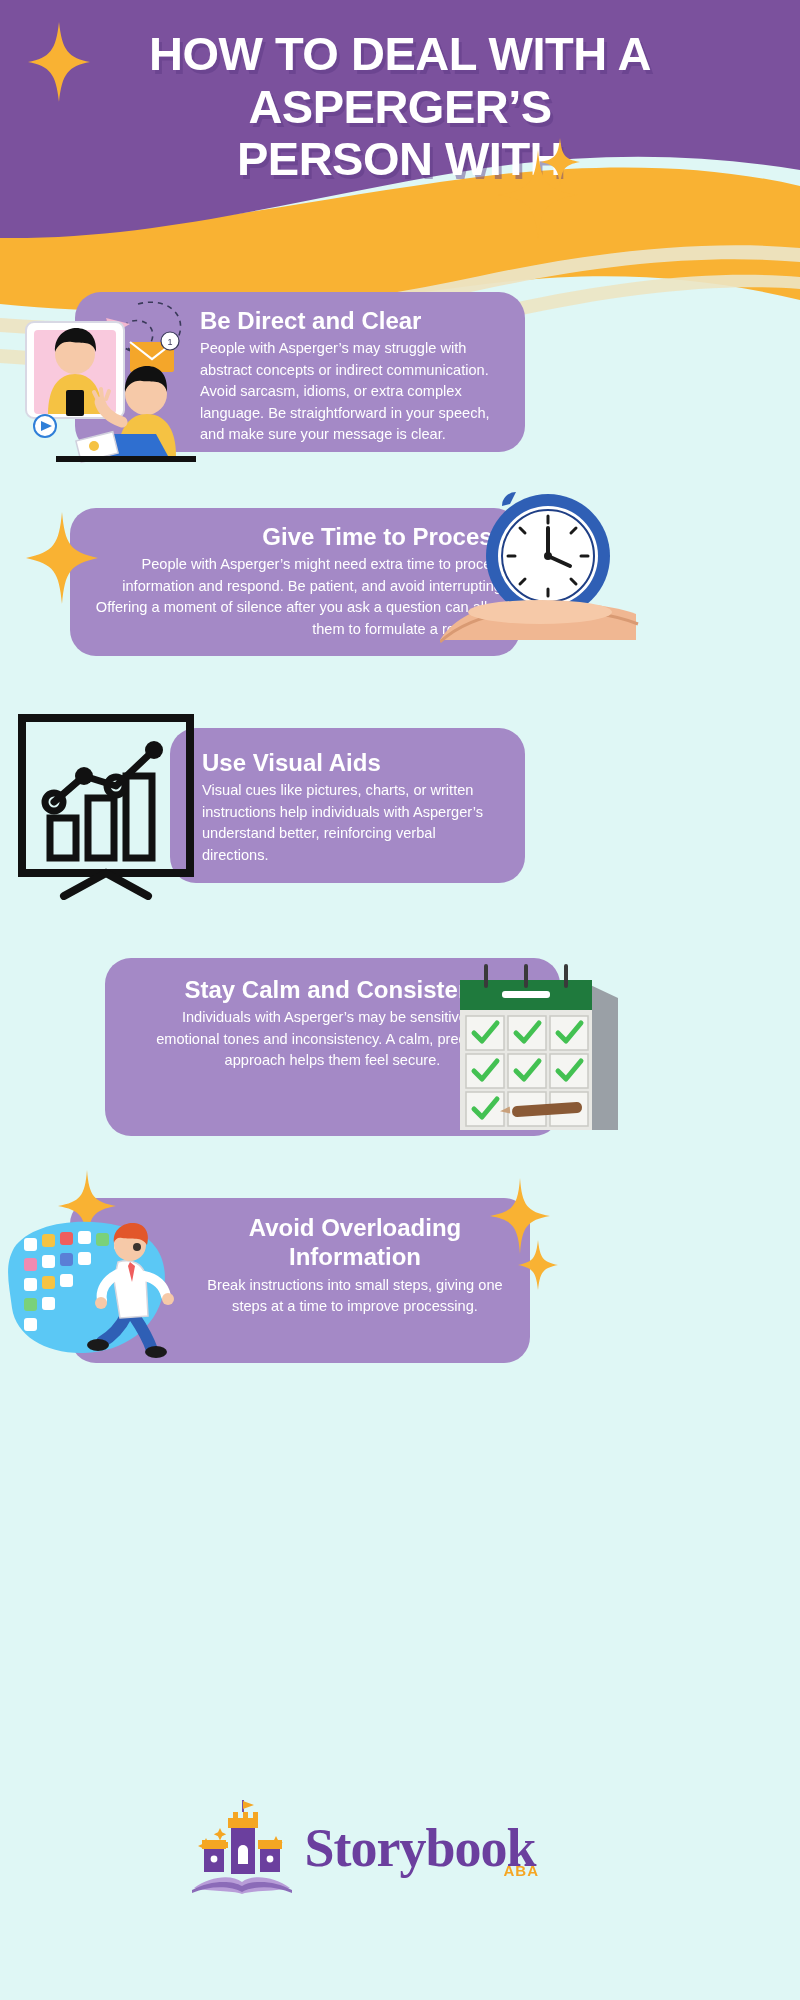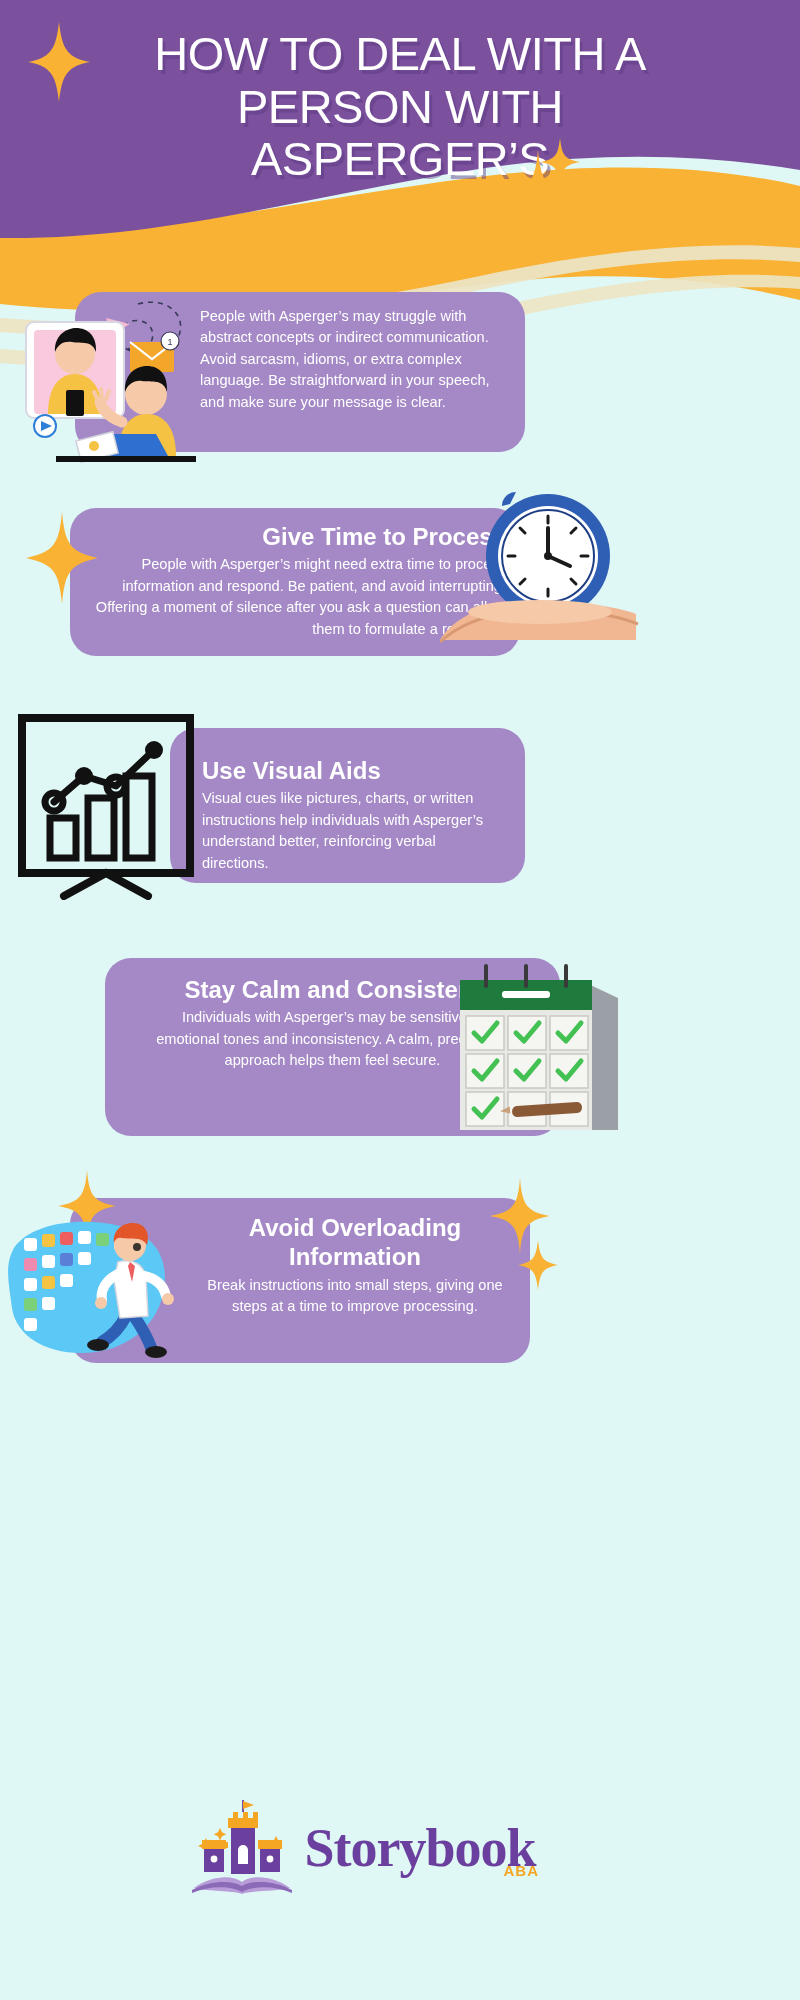--- a/index.html
+++ b/index.html
@@ -15,21 +15,21 @@
   
   .header-wrap { position:absolute; left:0; top:0; width:800px; height:380px; overflow:hidden; }
   .header-svg { position:absolute; left:0; top:0; }
   .title-block {
     position:absolute; left:0; top:28px; width:800px;
     text-align:center; z-index:5;
     padding:0 60px;
   }
   .title-line {
     font-size:47px;
-    font-weight:normal;
+    font-weight:bold;
     letter-spacing:-0.5px;
     color:#ffffff;
     line-height:1.12;
     text-shadow: 3px 4px 0 rgba(90,55,130,0.45);
     text-transform:uppercase;
     font-family:"Liberation Sans", sans-serif;
   }
 
   
   .spark { position:absolute; z-index:6; }
@@ -60,21 +60,21 @@
   
   #card1 { left:75px; top:292px; width:450px; height:160px; }
   #card1 .card-inner { padding:14px 18px 12px 125px; }
 
   
   #card2 { left:70px; top:508px; width:450px; height:148px; }
   #card2 .card-inner { padding:14px 14px 12px 18px; text-align:right; }
 
   
   #card3 { left:170px; top:728px; width:355px; height:155px; }
-  #card3 .card-inner { padding:28px 20px 14px 32px; }
+  #card3 .card-inner { padding:20px 20px 14px 32px; }
 
   
   #card4 { left:105px; top:958px; width:455px; height:178px; }
   #card4 .card-inner { padding:17px 22px 14px 22px; text-align:center; }
   #card4 .card-title { text-align:center; }
   #card4 .card-body { text-align:center; padding:0 24px; }
 
   
   #card5 { left:70px; top:1198px; width:460px; height:165px; }
   #card5 .card-inner { padding:15px 20px 12px 130px;text-align:center; }
@@ -121,22 +121,22 @@
       <path d="M0,232 C160,236 300,200 470,178 C600,161 710,165 800,186 L800,300 C700,276 600,268 470,286 C320,307 160,320 0,304 Z" fill="#f9b233"></path>
 
       <path d="M0,0 L800,0 L800,170 C690,152 580,152 460,172 C300,198 160,240 0,238 Z" fill="#7b519d"></path>
 
       <path d="M0,318 C150,330 320,310 480,276 C600,250 710,240 800,248 L800,262 C705,254 600,264 480,290 C320,325 150,344 0,332 Z" fill="#ece4c3" opacity="0.95"></path>
       <path d="M0,349 C160,362 330,344 500,306 C620,279 720,270 800,277 L800,289 C722,283 622,292 500,320 C330,358 160,376 0,363 Z" fill="#ece4c3" opacity="0.9"></path>
     </svg>
 
     <div class="title-block">
       <div class="title-line">HOW TO DEAL WITH A</div>
+      <div class="title-line">ASPERGER’S</div>
       <div class="title-line">PERSON WITH</div>
-      <div class="title-line">ASPERGER’S</div>
     </div>
   </div>
 
   <div class="spark" style="left:28px; top:22px;">
     <svg width="62" height="80" viewBox="0 0 62 80">
         <path d="M31,0 C34,28 40,36 62,40 C40,44 34,52 31,80 C28,52 22,44 0,40 C22,36 28,28 31,0 Z" fill="#f9b233"></path>
       </svg>
   </div>
   <div class="spark" style="left:498px; top:150px;">
     <svg width="80" height="90" viewBox="0 0 80 90">
@@ -144,20 +144,21 @@
       </svg>
   </div>
   <div class="spark" style="left:540px; top:138px;">
     <svg width="40" height="48" viewBox="0 0 40 48">
         <path d="M20,0 C22,17 24,21 40,24 C24,27 22,31 20,48 C18,31 16,27 0,24 C16,21 18,17 20,0 Z" fill="#f9b233"></path>
       </svg>
   </div>
 
   <div class="card" id="card1">
     <div class="card-inner">
+      <div class="card-title">Be Direct and Clear</div>
       <div class="card-body">People with Asperger’s may struggle with abstract concepts or indirect communication. Avoid sarcasm, idioms, or extra complex language. Be straightforward in your speech, and make sure your message is clear.</div>
     </div>
   </div>
 
   <div class="illus" style="left:18px; top:286px;">
     <svg width="215" height="180" viewBox="0 0 215 180">
 
       <path d="M120,18 C150,10 170,30 160,52 C150,72 118,74 106,58 C96,44 110,30 126,36 C138,41 138,58 124,64 C112,69 100,60 104,50" fill="none" stroke="#3a3a5a" stroke-width="1.6" stroke-dasharray="5,5"></path>
 
       <path d="M88,32 L112,38 L94,48 Z" fill="#f4b9d0"></path>

